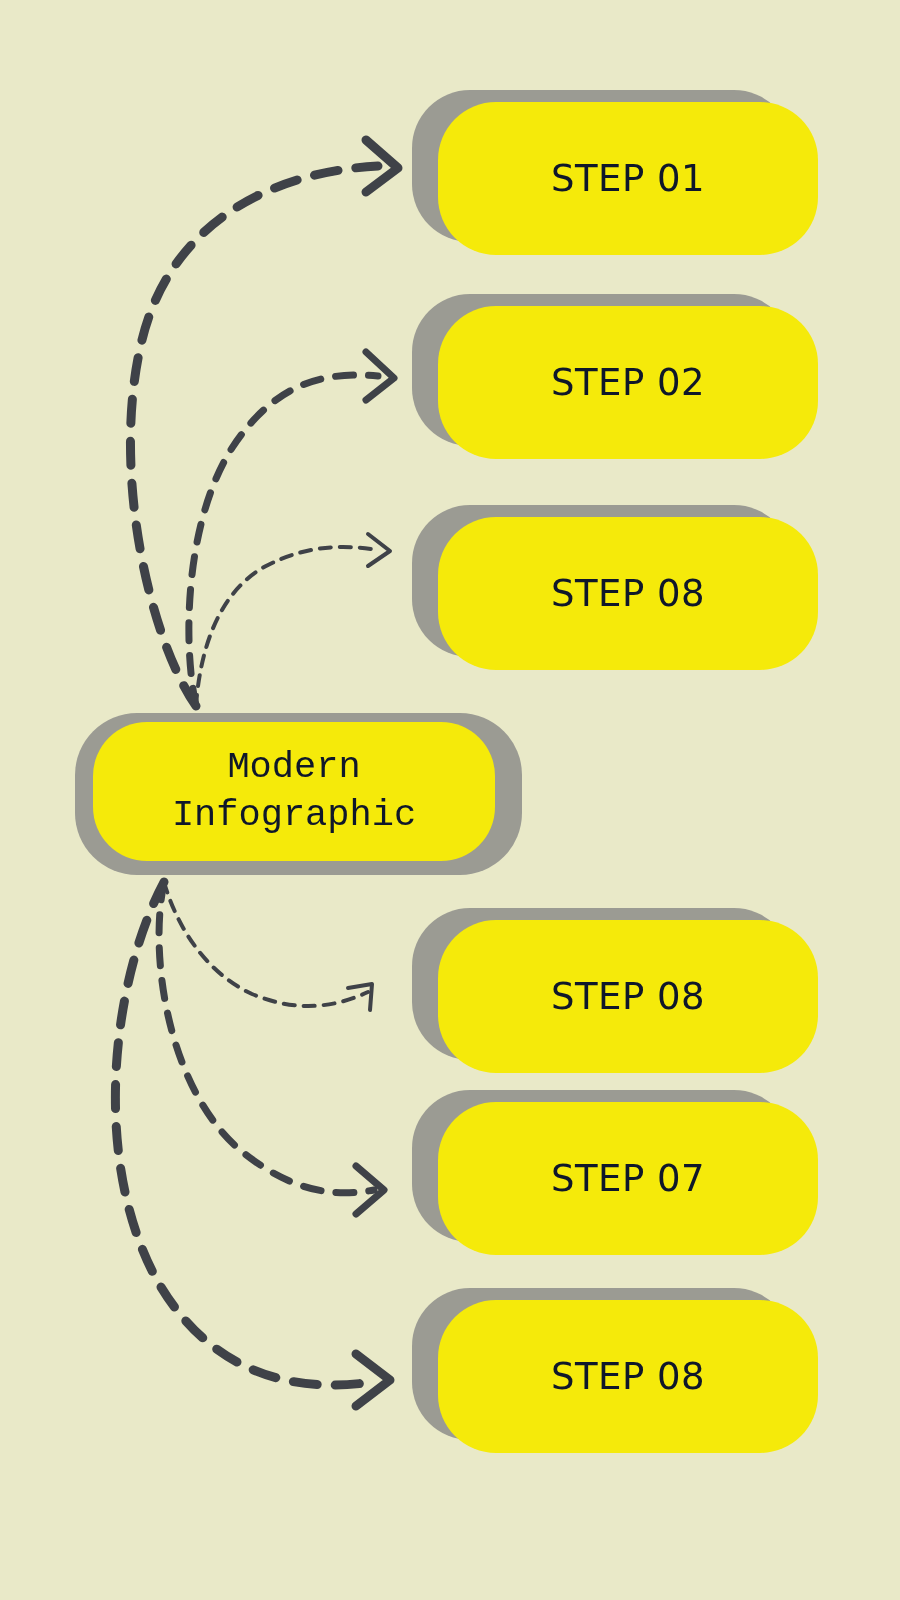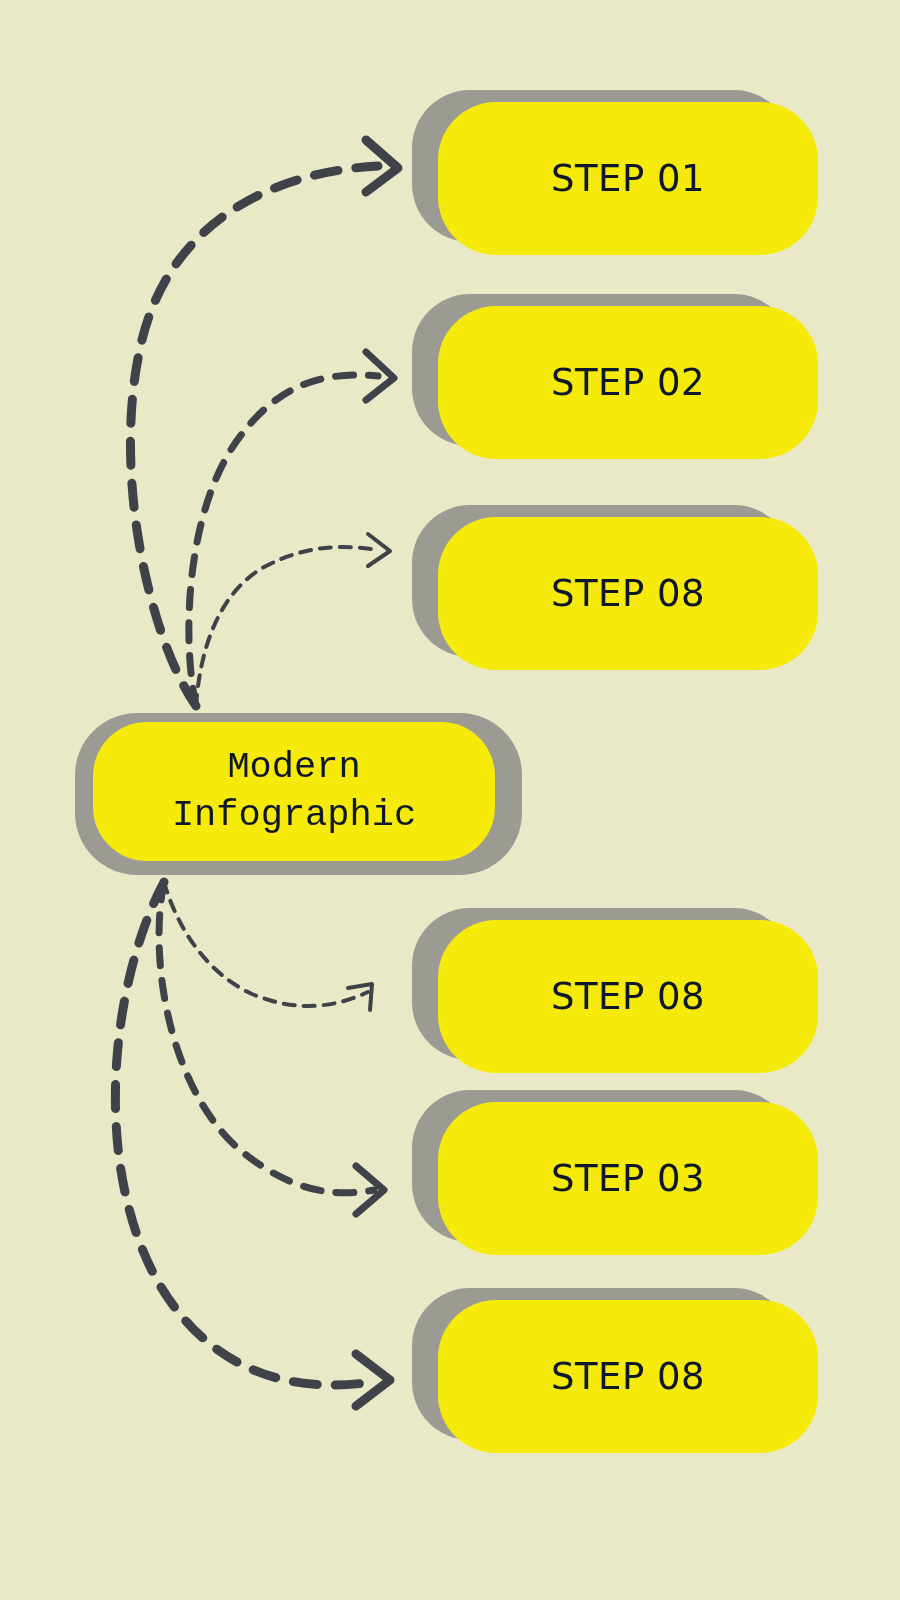--- a/index.html
+++ b/index.html
@@ -177,21 +177,21 @@
   <div class="step-card" style="left:412px; top:908px;">
     <div class="step-shadow"></div>
     <div class="step-body">
       <span class="step-label">STEP 08</span>
     </div>
   </div>
 
   <div class="step-card" style="left:412px; top:1090px;">
     <div class="step-shadow"></div>
     <div class="step-body">
-      <span class="step-label">STEP 03</span>
+      <span class="step-label">STEP 07</span>
     </div>
   </div>
 
   <div class="step-card" style="left:412px; top:1288px;">
     <div class="step-shadow"></div>
     <div class="step-body">
       <span class="step-label">STEP 08</span>
     </div>
   </div>
 

